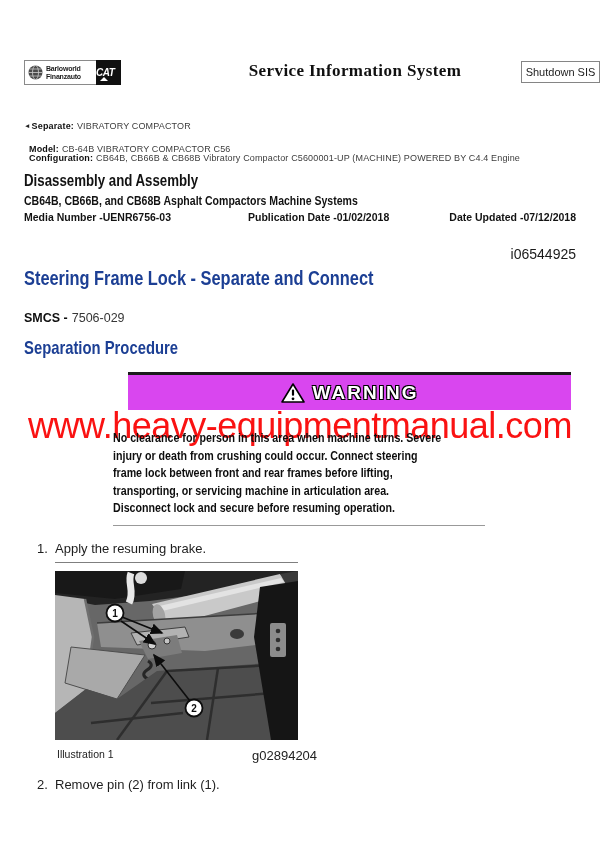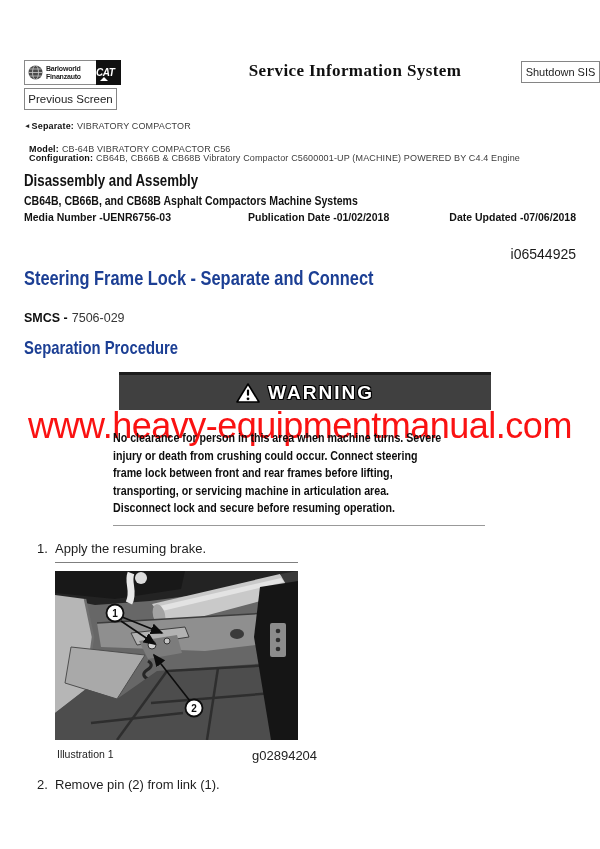--- a/index.html
+++ b/index.html
@@ -34,21 +34,21 @@
   .meta-pub{left:248px;}
   .meta-upd{left:430px;width:146px;text-align:right;}
   .info-id{left:476px;top:246px;width:100px;text-align:right;font-size:14px;color:#1a1a1a;}
 
   .article-title{left:24px;top:266px;font-size:21px;font-weight:bold;color:#1c3f94;}
   .smcs{left:24px;top:311px;font-size:12.5px;color:#363636;white-space:nowrap;}
   .smcs-label{font-weight:bold;color:#0f0f0f;margin-right:4px;}
   .proc-heading{left:24px;top:337px;font-size:19px;font-weight:bold;color:#1c3f94;}
 
   
-  .warn-banner{left:119px;top:372px;width:372px;height:38px;background:#404040;border-top:3px solid #1c1c1c;display:flex;align-items:center;justify-content:center;gap:8px;box-sizing:border-box;z-index:1;}
+  .warn-banner{left:128px;top:372px;width:443px;height:38px;background:#d946ef;border-top:3px solid #1c1c1c;display:flex;align-items:center;justify-content:center;gap:8px;box-sizing:border-box;z-index:1;}
   .warn-word{font-size:19px;font-weight:bold;color:#fff;letter-spacing:2px;
     text-shadow:1px 1px 0 #000,-1px 1px 0 #000,1px -1px 0 #000,-1px -1px 0 #000;}
   .watermark{top:405px;left:300px;transform:translateX(-50%);font-size:36px;color:#fa1212;white-space:nowrap;z-index:5;letter-spacing:-0.5px;}
   .warn-text{left:113px;top:429px;width:455px;transform:scaleX(0.82);transform-origin:0 0;z-index:6;font-size:13px;font-weight:bold;color:#0e0e0e;line-height:17.5px;white-space:nowrap;}
   .warn-divider{left:113px;top:525px;width:372px;height:0;border-top:1px solid #999;}
 
   
   .step{font-size:13px;color:#1e1e1e;display:flex;white-space:nowrap;}
   .step-num{width:18px;}
   .step1{left:37px;top:541px;}
@@ -77,37 +77,36 @@
     </div>
     <div class="cat-badge">
       <span>CAT</span>
       <span class="cat-tri"></span>
     </div>
   </div>
 
   <div class="a sis-title">Service Information System</div>
 
   <div class="a btn shutdown-btn">Shutdown SIS</div>
-  <div class="a btn prev-btn">Previous Screen</div>
 
   <div class="a product-row row-product">
     <span class="back-arrow">◄</span><span class="p-label">Separate:</span><span>VIBRATORY COMPACTOR</span>
   </div>
   <div class="a product-row row-model">
     <span class="p-label">Model:</span><span>CB-64B VIBRATORY COMPACTOR C56</span>
   </div>
   <div class="a product-row row-config">
     <span class="p-label">Configuration:</span><span>CB64B, CB66B &amp; CB68B Vibratory Compactor C5600001-UP (MACHINE) POWERED BY C4.4 Engine</span>
   </div>
 
   <div class="a sec-title cond">Disassembly and Assembly</div>
   <div class="a sec-sub cond">CB64B, CB66B, and CB68B Asphalt Compactors Machine Systems</div>
   <div class="a meta meta-media">Media Number -UENR6756-03</div>
   <div class="a meta meta-pub">Publication Date -01/02/2018</div>
-  <div class="a meta meta-upd">Date Updated -07/06/2018</div>
+  <div class="a meta meta-upd">Date Updated -07/12/2018</div>
   <div class="a info-id">i06544925</div>
 
   <div class="a article-title cond">Steering Frame Lock - Separate and Connect</div>
   <div class="a smcs">
     <span class="smcs-label">SMCS -</span><span>7506-029</span>
   </div>
   <div class="a proc-heading cond">Separation Procedure</div>
 
   <div class="a warn-banner">
     <svg width="24" height="20" viewBox="0 0 24 20">

